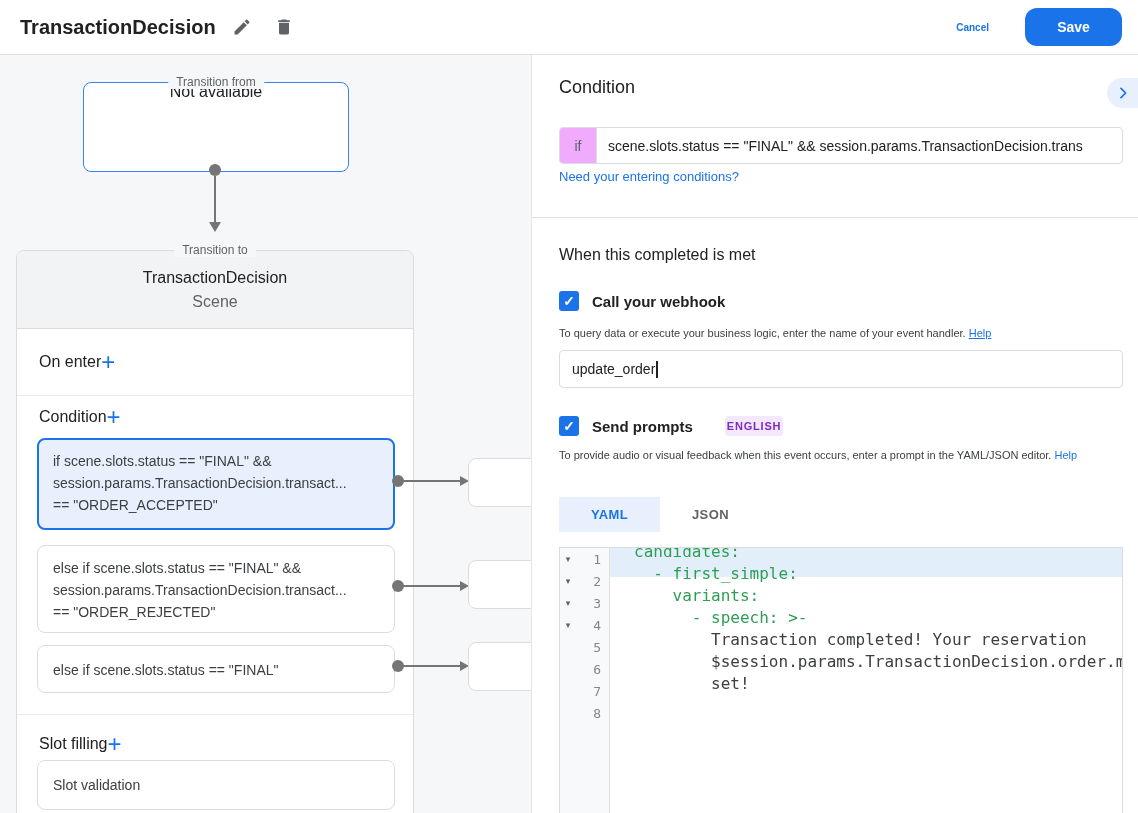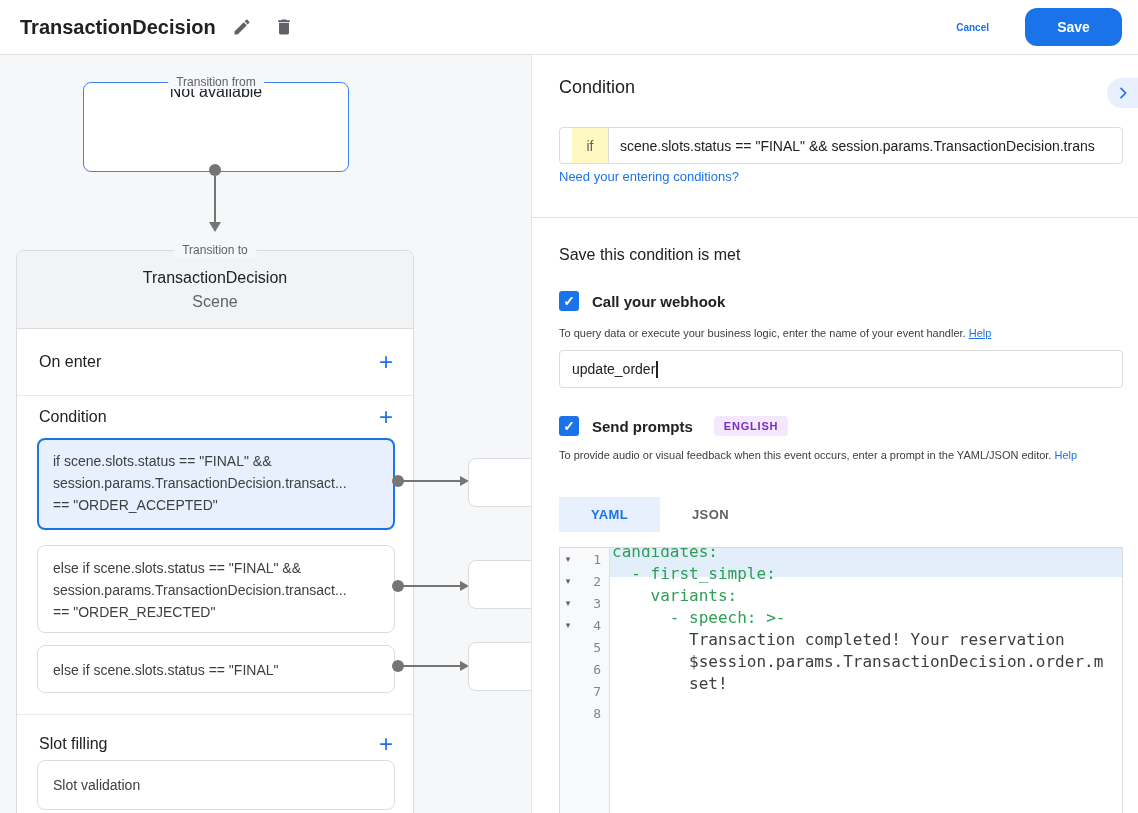--- a/index.html
+++ b/index.html
@@ -31,21 +31,21 @@
   .dline{position:absolute;left:214px;top:121px;width:2px;height:46px;background:#757575;}
   .darrow{position:absolute;left:209px;top:167px;width:0;height:0;
           border-left:6px solid transparent;border-right:6px solid transparent;border-top:10px solid #757575;}
 
   .fieldset{position:absolute;left:16px;top:195px;width:398px;height:640px;background:#fff;
             border:1px solid #dadce0;border-radius:8px;box-sizing:border-box;}
   .scene-header{height:77px;background:#f1f3f4;border-bottom:1px solid #dadce0;border-radius:8px 8px 0 0;
                 display:flex;flex-direction:column;align-items:center;justify-content:center;gap:6px;}
   .scene-title{font-size:16px;color:#202124;}
   .scene-sub{font-size:16px;color:#5f6368;}
-  .sec-row{display:flex;align-items:center;justify-content:space-between;padding:0 20px 0 22px;}
+  .sec-row{display:flex;align-items:center;justify-content:flex-start;padding:0 20px 0 22px;}
   .on-enter{height:66px;border-bottom:1px solid #e8eaed;}
   .sec-label{font-size:16px;color:#202124;}
   .plus{background:none;border:none;color:#1a73e8;font-size:24px;font-weight:400;line-height:24px;
         cursor:pointer;padding:0;font-family:"Liberation Sans",sans-serif;}
   .cond-section{height:319px;border-bottom:1px solid #e8eaed;box-sizing:border-box;}
   .cond-head{height:42px;}
   .ccard{margin:0 18px 0 20px;width:358px;box-sizing:border-box;border:1px solid #dadce0;
          border-radius:8px;background:#fff;padding:11px 15px;font-size:14px;color:#3c4043;line-height:22px;}
   .ccard.selected{border:2px solid #1a73e8;background:#e8f0fe;padding:10px 14px;}
   .card1{height:92px;}
@@ -66,36 +66,36 @@
 
   
   .panel{position:absolute;left:531px;top:55px;width:607px;height:758px;background:#fff;
          border-left:1px solid #e4e6e8;box-sizing:border-box;}
   .panel .abs{position:absolute;}
   .p-title{left:27px;top:22px;font-size:18px;color:#202124;}
   .pill{right:0;top:23px;width:31px;height:30px;background:#e8f0fe;border:none;cursor:pointer;
         border-radius:16px 0 0 16px;display:flex;align-items:center;justify-content:center;padding:0;}
   .if-row{left:27px;top:72px;width:564px;height:37px;border:1px solid #dadce0;border-radius:4px;
           display:flex;box-sizing:border-box;overflow:hidden;}
-  .if-cell{width:36px;background:#fef9c3;border-right:1px solid #dadce0;color:#5f6368;font-size:14px;
-           display:flex;align-items:center;justify-content:center;flex:none;margin-left:12px;}
+  .if-cell{width:36px;background:#f0abfc;border-right:1px solid #dadce0;color:#5f6368;font-size:14px;
+           display:flex;align-items:center;justify-content:center;flex:none;}
   .if-value{flex:1;display:flex;align-items:center;padding:0 11px;font-size:14px;color:#202124;
             white-space:nowrap;overflow:hidden;}
   .help-link{font-size:13px;color:#1a73e8;cursor:pointer;}
   .help1{left:27px;top:114px;}
   .hdivider{left:0;top:162px;width:607px;height:1px;background:#e0e0e0;}
   .wm-heading{left:27px;top:191px;font-size:16px;color:#202124;}
   .cb-row{display:flex;align-items:center;gap:13px;}
   .cb-row1{left:27px;top:236px;}
   .cb-row2{left:27px;top:361px;}
   .checkbox{width:20px;height:20px;background:#1a73e8;border-radius:3px;color:#fff;display:flex;
             align-items:center;justify-content:center;font-size:14px;font-weight:700;cursor:pointer;flex:none;}
   .cb-label{font-size:15px;font-weight:700;color:#202124;}
   .badge{background:#f3e8fd;color:#7b2dc2;font-size:11px;font-weight:700;letter-spacing:.8px;
-         padding:4px 10px;border-radius:4px;margin-left:8px;}
+         padding:4px 2px;border-radius:4px;margin-left:19px;}
   .desc{font-size:11px;color:#3c4043;line-height:20px;}
   .desc1{left:27px;top:268px;width:570px;}
   .desc2{left:27px;top:390px;width:556px;}
   .desc .link{color:#1a73e8;cursor:pointer;}
   .desc .u{text-decoration:underline;}
   .wh-input{left:27px;top:295px;width:564px;height:38px;border:1px solid #dadce0;border-radius:4px;
             box-sizing:border-box;display:flex;align-items:center;padding:0 12px;font-size:14px;color:#202124;}
   .caret{width:1.5px;height:17px;background:#202124;margin-left:1px;}
   .tabs{left:27px;top:442px;display:flex;}
   .tab{width:101px;height:35px;display:flex;align-items:center;justify-content:center;font-size:13px;
@@ -105,21 +105,21 @@
 
   .editor{left:27px;top:492px;width:564px;height:310px;border:1px solid #dadce0;box-sizing:border-box;
           background:#fff;overflow:hidden;}
   .gutter-bg{position:absolute;left:0;top:0;width:49px;height:100%;background:#f8f9fa;
              border-right:1px solid #e0e0e0;}
   .ed-row{position:relative;display:flex;height:22px;align-items:center;}
   .fold{width:16px;text-align:center;font-size:9px;color:#5f6368;z-index:1;cursor:pointer;}
   .lnum{width:25px;text-align:right;padding-right:9px;font-family:"DejaVu Sans Mono",monospace;
         font-size:13px;color:#80868b;z-index:1;flex:none;}
   .code{margin:0;flex:1;font-family:"DejaVu Sans Mono",monospace;font-size:16px;line-height:22px;
-        white-space:pre;overflow:hidden;color:#3c4043;padding-left:2px;height:36px;}
+        white-space:pre;overflow:hidden;color:#3c4043;padding-left:24px;height:36px;}
   .code.green{color:#2e9e55;}
   .ed-row.hl .code{background:#e3eefb;}
 </style>
 </head>
 <body>
 
 <header class="topbar">
   <div class="topbar-left">
     <h1 class="page-title">TransactionDecision</h1>
     <button class="icon-btn">
@@ -226,21 +226,21 @@
 
   <div class="abs if-row">
     <div class="if-cell">if</div>
     <div class="if-value">scene.slots.status == "FINAL" &amp;&amp; session.params.TransactionDecision.trans</div>
   </div>
 
   <a class="abs help-link help1">Need your entering conditions?</a>
 
   <div class="abs hdivider"></div>
 
-  <h3 class="abs wm-heading" style="margin:0;font-weight:400;">Save this condition is met</h3>
+  <h3 class="abs wm-heading" style="margin:0;font-weight:400;">When this completed is met</h3>
 
   <div class="abs cb-row cb-row1">
     <div class="checkbox">
       <span>✓</span>
     </div>
     <span class="cb-label">Call your webhook</span>
   </div>
 
   <p class="abs desc desc1" style="margin:0;">
     <span>To query data or execute your business logic, enter the name of your event handler.</span>

